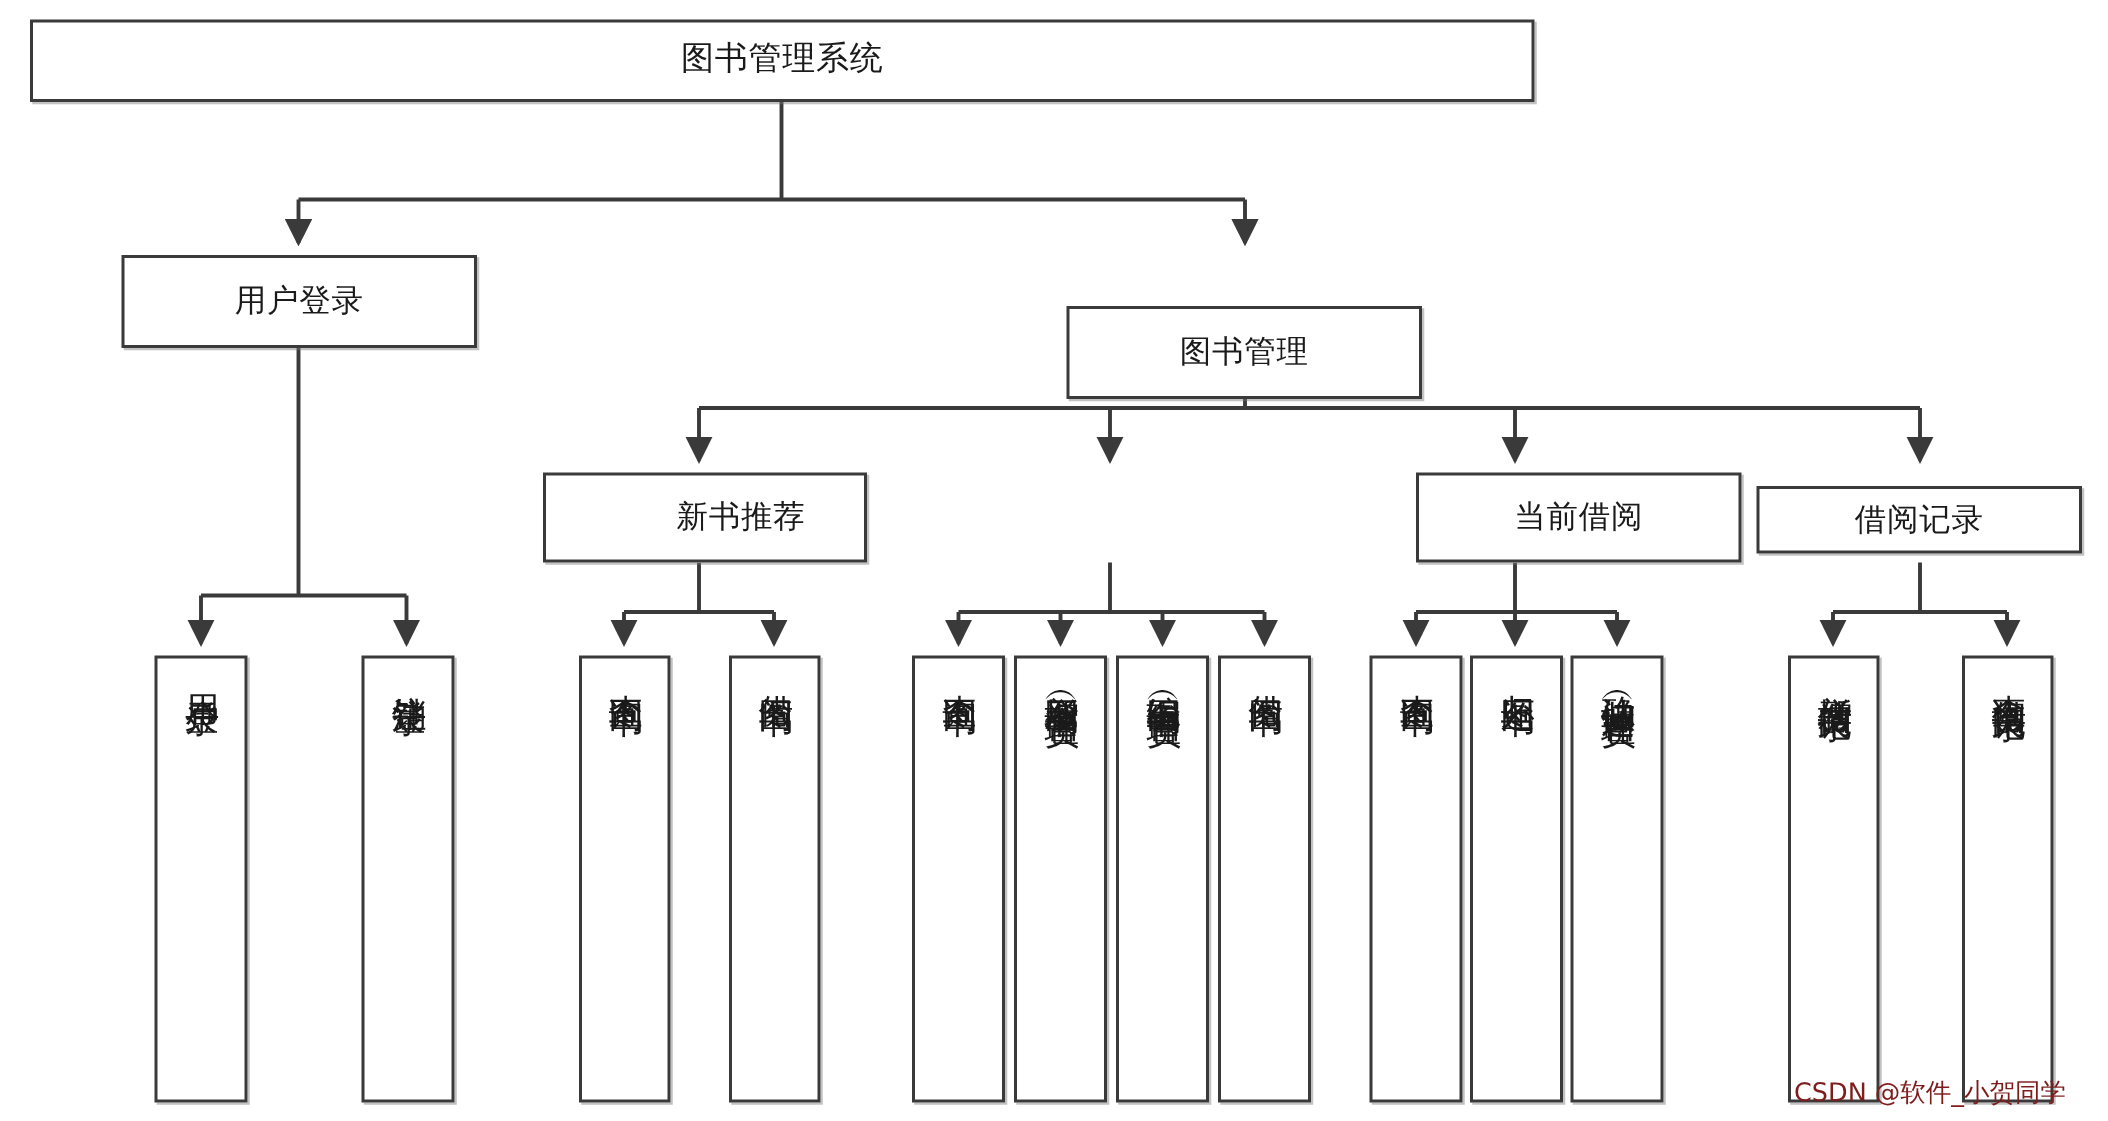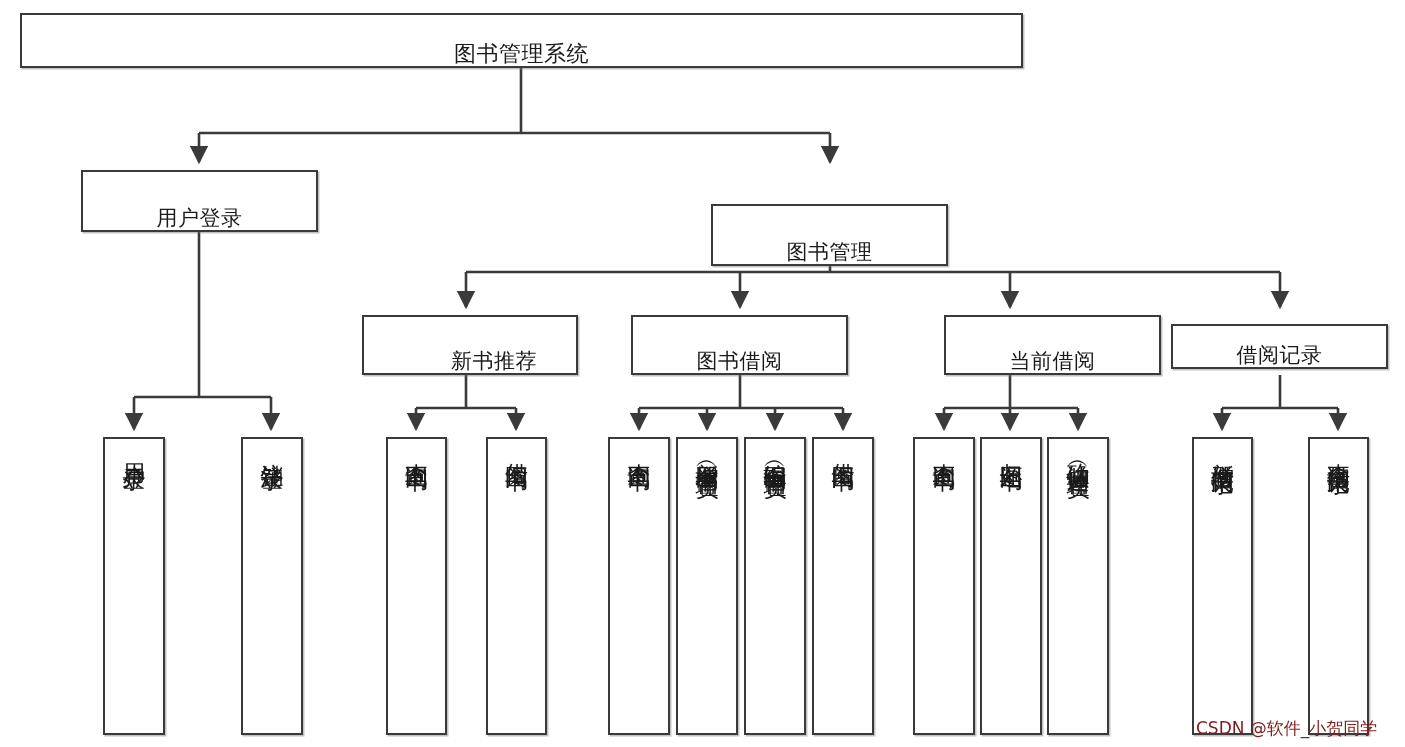--- a/index.html
+++ b/index.html
@@ -25,21 +25,21 @@
     width: 1405px;
     height: 747px;
   }
   .node-box {
     position: absolute;
     box-sizing: border-box;
     background: #ffffff;
     border: 2px solid #3a3a3a;
     box-shadow: 1.5px 1.5px 0 0 rgba(120,120,120,0.45);
     display: flex;
-    align-items: flex-end;
+    align-items: center;
     justify-content: center;
   }
   .node-label {
     color: #1a1a1a;
     font-family: "DejaVu Sans", "Liberation Sans", sans-serif;
     letter-spacing: 0.5px;
     white-space: nowrap;
     text-align: center;
   }
   
@@ -148,23 +148,20 @@
   <div class="node-box node-h" style="left:81px; top:170px; width:237px; height:62px;">
     <span class="node-label">用户登录</span>
   </div>
   <div class="node-box node-h" style="left:711px; top:170px; width:237px; height:62px;margin-top:34px;">
     <span class="node-label">图书管理</span>
   </div>
 
   <div class="node-box node-h" style="left:362px; top:315px; width:216px; height:60px;padding-left:48px;">
     <span class="node-label">新书推荐</span>
   </div>
-  <div class="node-box node-h" style="left:631px; top:315px; width:217px; height:60px;">
-    <span class="node-label">图书借阅</span>
-  </div>
   <div class="node-box node-h" style="left:944px; top:315px; width:217px; height:60px;">
     <span class="node-label">当前借阅</span>
   </div>
   <div class="node-box node-h" style="left:1171px; top:324px; width:217px; height:45px;">
     <span class="node-label">借阅记录</span>
   </div>
 
   <div class="node-box node-v" style="left:103px; top:437px; width:62px; height:298px;">
     <span class="node-label">用户登录</span>
   </div>

